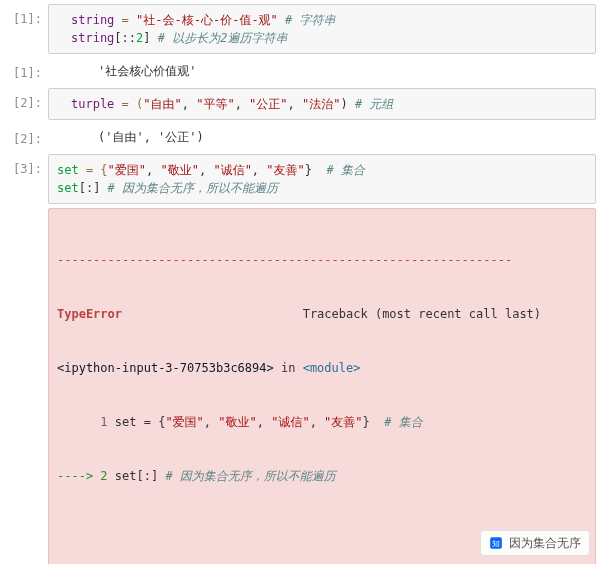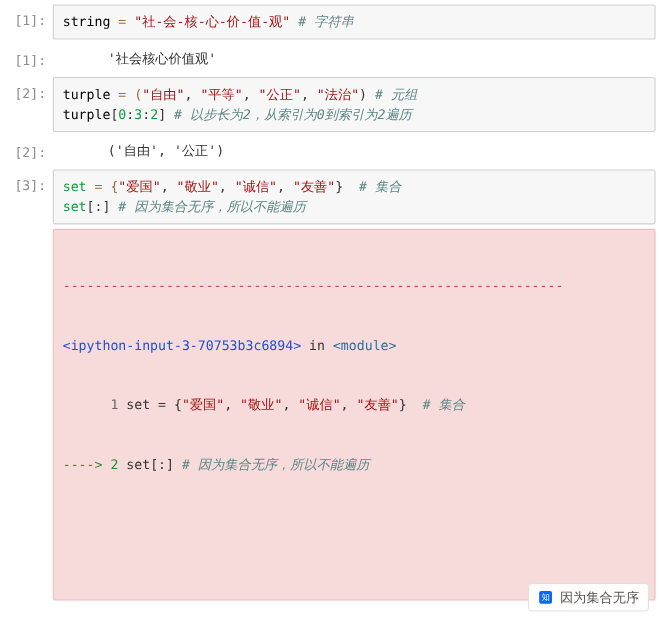--- a/index.html
+++ b/index.html
@@ -43,32 +43,32 @@
     flex: 1 1 auto;
     background: #f6dbda;
     border: 1px solid #e9bfbe;
     border-radius: 2px;
     padding: 6px 8px;
     color: #333;
     white-space: pre-wrap;
   }
   .line { white-space: pre; }
   
-  .tk-name { color: #000000; }
+  .tk-name { color: #701a75; margin-left: 14px; }
   .tk-op { color: #9a6e3a; }
   .tk-pun { color: #333; }
   .tk-str { color: #a31515; }
   .tk-num { color: #08a03e; }
   .tk-com { color: #5d8686; font-style: italic; }
   .tk-kw { color: #08a03e; }
   
   .er-dash { color: #b94441; }
   .er-name { color: #b94441; font-weight: 600; }
   .er-trace { color: #333; }
-  .er-ip { color: #1d4ed8; }
+  .er-ip { color: #0f172a; }
   .er-mod { color: #2a6f9e; text-align: right; }
   .er-arrow { color: #2f8a2f; }
   .er-str { color: #a31515; }
   .er-com { color: #5d8686; font-style: italic; }
   .er-ln { color: #666; }
   .watermark {
     position: fixed;
     right: 10px;
     bottom: 8px;
     background: rgba(255,255,255,0.92);
@@ -87,53 +87,54 @@
     display: inline-block;
   }
 </style>
 </head>
 <body>
 
 <div class="cell-wrap">
   <div class="prompt">[1]:</div>
   <div class="code-box">
     <div class="line"><span class="tk-name">string</span><span class="tk-op"> = </span><span class="tk-str">"社-会-核-心-价-值-观"</span><span class="tk-com"> # 字符串</span></div>
+    <div class="line"><span class="tk-name">string</span><span class="tk-pun">[::</span><span class="tk-num">2</span><span class="tk-pun">]</span><span class="tk-com"> # 以步长为2遍历字符串</span></div>
   </div>
 </div>
 
 <div class="cell-wrap">
   <div class="prompt">[1]:</div>
   <div class="output-plain">'社会核心价值观'</div>
 </div>
 
 <div class="cell-wrap">
   <div class="prompt">[2]:</div>
   <div class="code-box">
     <div class="line"><span class="tk-name">turple</span><span class="tk-op"> = (</span><span class="tk-str">"自由"</span><span class="tk-pun">, </span><span class="tk-str">"平等"</span><span class="tk-pun">, </span><span class="tk-str">"公正"</span><span class="tk-pun">, </span><span class="tk-str">"法治"</span><span class="tk-pun">)</span><span class="tk-com"> # 元组</span></div>
-    <div class="line"><span class="tk-name">turple</span><span class="tk-pun">[</span><span class="tk-num">0</span><span class="tk-pun">:</span><span class="tk-num">3</span><span class="tk-pun">:</span><span class="tk-num">2</span><span class="tk-pun">]</span><span class="tk-com"> # 以步长为2，从索引为0到索引为2遍历</span></div>
   </div>
 </div>
 
 <div class="cell-wrap">
   <div class="prompt">[2]:</div>
   <div class="output-plain">('自由', '公正')</div>
 </div>
 
 <div class="cell-wrap">
   <div class="prompt">[3]:</div>
   <div class="code-box">
     <div class="line"><span class="tk-kw">set</span><span class="tk-op"> = {</span><span class="tk-str">"爱国"</span><span class="tk-pun">, </span><span class="tk-str">"敬业"</span><span class="tk-pun">, </span><span class="tk-str">"诚信"</span><span class="tk-pun">, </span><span class="tk-str">"友善"</span><span class="tk-pun">}</span><span class="tk-com">  # 集合</span></div>
     <div class="line"><span class="tk-kw">set</span><span class="tk-pun">[:]</span><span class="tk-com"> # 因为集合无序，所以不能遍历</span></div>
   </div>
 </div>
 
 <div class="cell-wrap">
   <div class="prompt"></div>
   <div class="error-box">
     <div class="line"><span class="er-dash">---------------------------------------------------------------</span></div>
+    <div class="line"><span class="er-name">TypeError</span><span class="er-trace">                         </span><span class="er-trace">Traceback (most recent call last)</span></div>
     <div class="line"><span class="er-ip">&lt;ipython-input-3-70753b3c6894&gt;</span><span> in </span><span class="er-mod">&lt;module&gt;</span></div>
     <div class="line"><span class="er-ln">      1</span><span> set = {</span><span class="er-str">"爱国"</span><span>, </span><span class="er-str">"敬业"</span><span>, </span><span class="er-str">"诚信"</span><span>, </span><span class="er-str">"友善"</span><span>}</span><span class="er-com">  # 集合</span></div>
     <div class="line"><span class="er-arrow">----&gt; 2</span><span> set</span><span>[:]</span><span class="er-com"> # 因为集合无序，所以不能遍历</span></div>
     <div class="line">&nbsp;</div>
     
   </div>
 </div>
 
 <div class="watermark">
   <span class="wm-icon">

